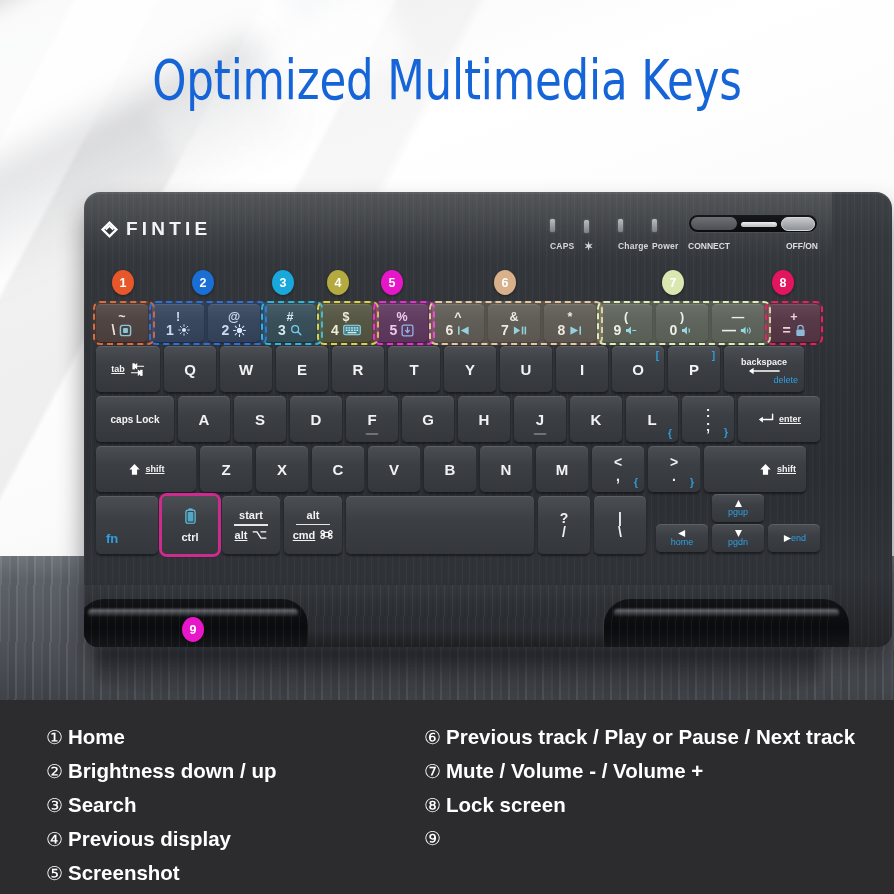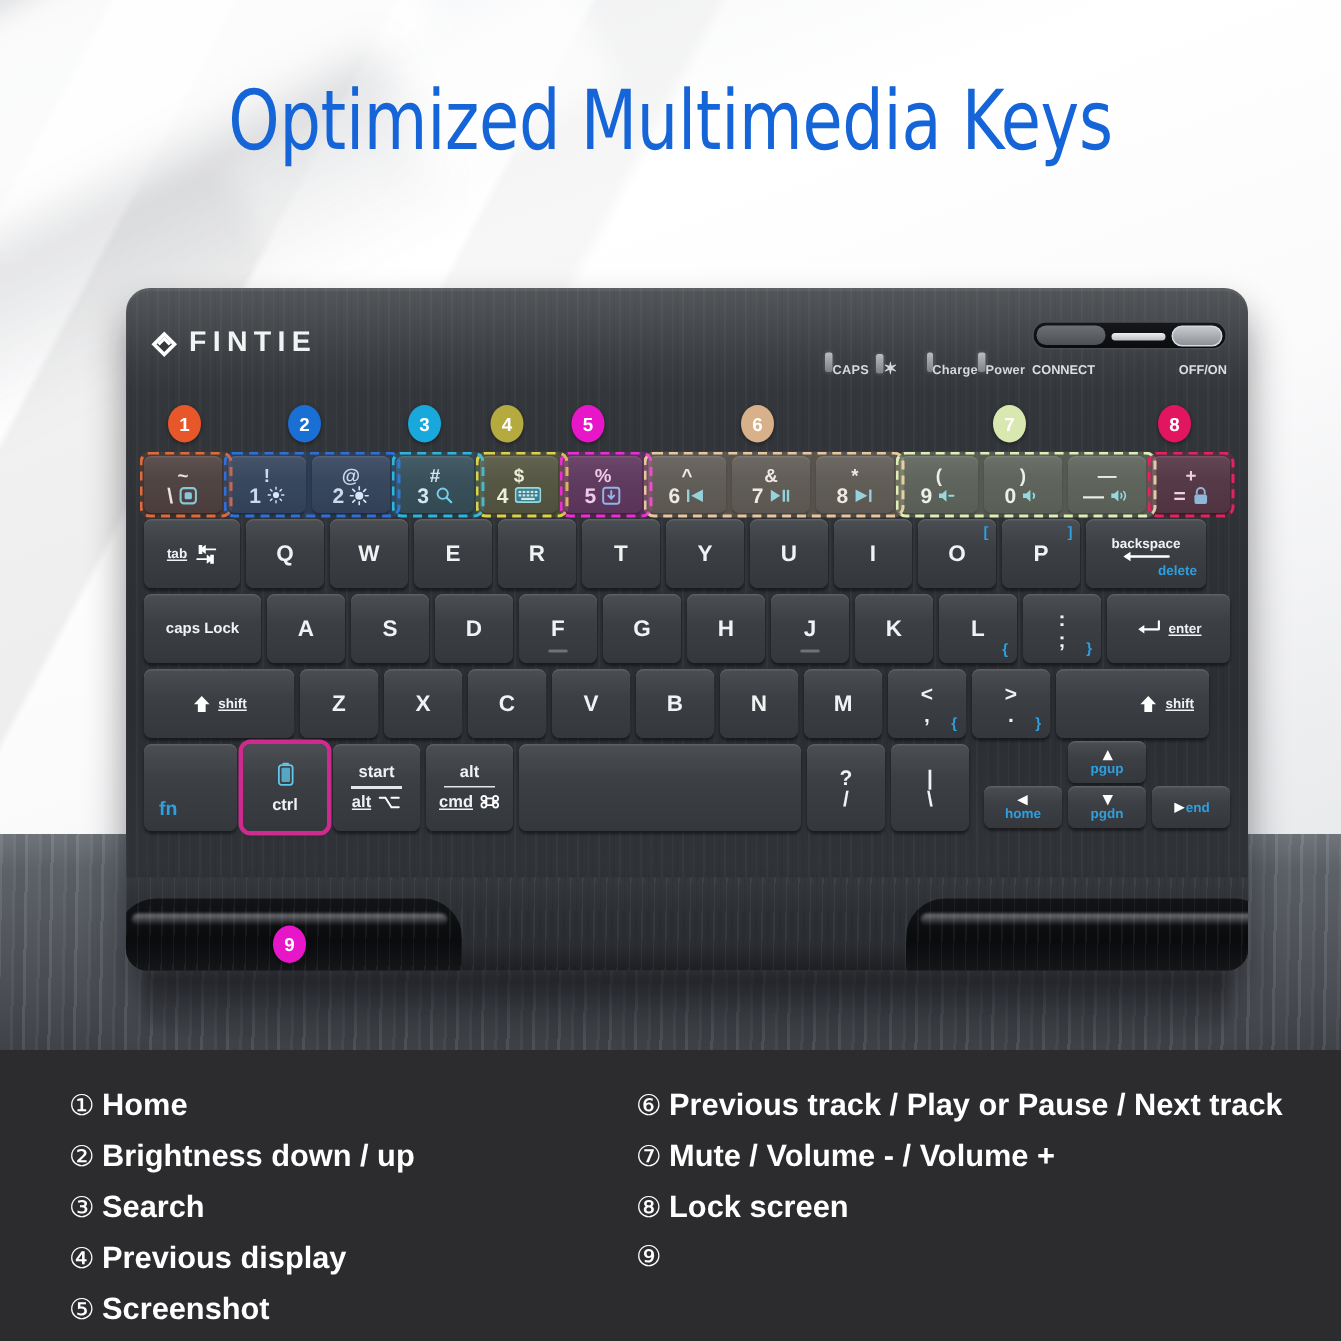--- a/index.html
+++ b/index.html
@@ -63,21 +63,21 @@
     text-align: center;
     font-size: 55px; font-weight: 400;
     letter-spacing: -0.2px;
     font-family: "DejaVu Sans Condensed", "Liberation Sans Narrow", "Liberation Sans", sans-serif;
     transform: scaleX(0.88); transform-origin: center;
     color: #1565d8;
   }
 
   
   .keyboard {
-    position: absolute; left: 84px; top: 192px; width: 748px; height: 455px;
+    position: absolute; left: 84px; top: 192px; width: 808px; height: 455px;
     border-radius: 16px 16px 14px 14px;
     background:
       linear-gradient(180deg, #3f4246 0%, #35383c 10%, #2e3135 38%, #2b2e32 62%, #303338 84%, #232528 100%);
     box-shadow: 0 16px 26px rgba(10,12,16,0.45), 0 2px 0 rgba(255,255,255,0.06) inset;
     overflow: hidden;
   }
   .kb-brushed {
     position: absolute; inset: 0;
     background: repeating-linear-gradient(90deg,
       rgba(255,255,255,0.030) 0 1px, rgba(255,255,255,0) 1px 3px,
@@ -99,21 +99,21 @@
   .brand-text {
     color: #f2f3f4; font-size: 19px; font-weight: 700;
     letter-spacing: 4.2px;
   }
 
   
   .indicators {
     position: absolute; left: 466px; top: 22px;
     display: flex; align-items: flex-end; gap: 0;
   }
-  .ind-col { display: flex; flex-direction: row; align-items: center; width: 34px; }
+  .ind-col { display: flex; flex-direction: column; align-items: flex-start; width: 34px; }
   .ind-led {
     width: 5px; height: 13px; border-radius: 1.5px;
     background: linear-gradient(180deg, #b9bcc0, #7d8186);
     box-shadow: 0 0 3px rgba(255,255,255,0.22);
   }
   .ind-lbl {
     margin-top: 9px; color: #d6d8db; font-size: 8.5px; font-weight: 700;
     letter-spacing: .2px; white-space: nowrap;
   }
   .ind-bt { font-size: 11px; line-height: 9px; }
@@ -179,21 +179,21 @@
 
   
   .hl {
     position: absolute; top: -3px; height: 44px;
     border-radius: 7px; pointer-events: none;
     border: 2px dashed rgba(255,255,255,0.55);
   }
 
   
   .blue { color: #2f9fe0; }
-  .blue-sm { color: #2f9fe0; font-size: 9px; font-weight: 700; }
+  .blue-sm { color: #2f9fe0; font-size: 9px; font-weight: 400; }
 
   .corner-tr { position: absolute; right: 5px; top: 4px; font-size: 10px; }
   .corner-br { position: absolute; right: 6px; bottom: 3px; font-size: 10px; }
   .stacked { flex-direction: column; gap: 1px; line-height: 13px; }
   .stacked .top { font-size: 14px; }
   .stacked .bot { font-size: 14px; }
 
   .rowlabel { display: flex; align-items: center; gap: 5px; text-decoration: underline; }
 
   

